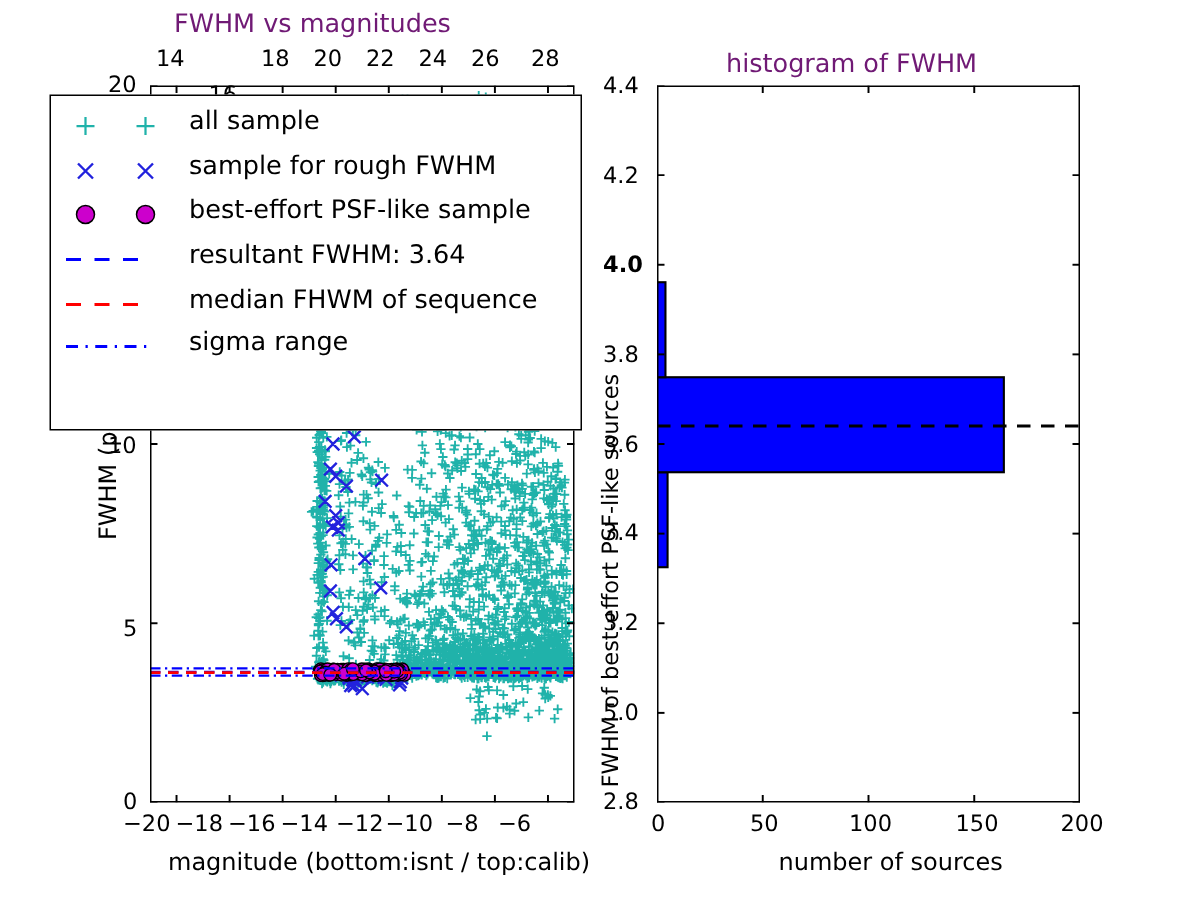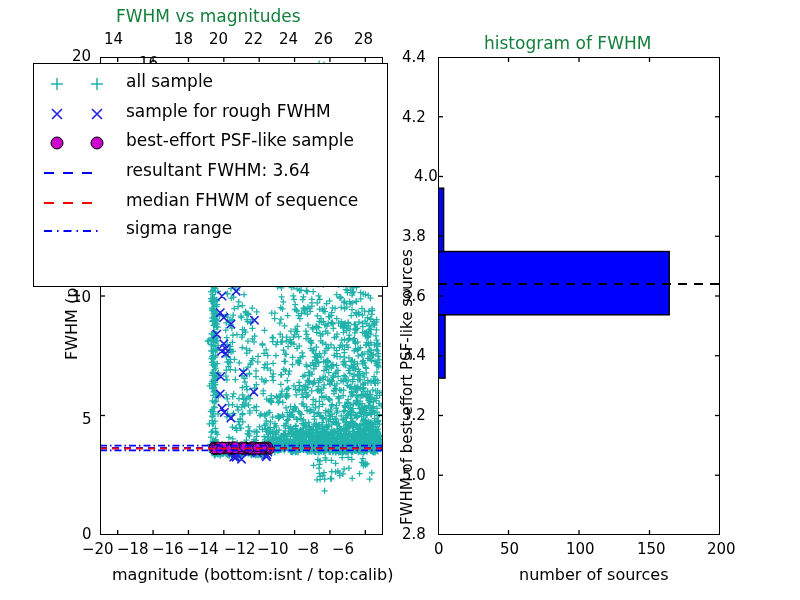--- a/index.html
+++ b/index.html
@@ -4,21 +4,21 @@
 <style>
   html,body{margin:0;padding:0;background:#ffffff;}
   body{width:800px;height:600px;overflow:hidden;font-family:"DejaVu Sans",sans-serif;color:#000;}
   #root{position:relative;width:800px;height:600px;}
 
   .axis-frame{position:absolute;border:1.4px solid #000;background:transparent;box-sizing:border-box;}
   .plotclip{position:absolute;overflow:hidden;}
 
   .tick-lbl{position:absolute;font-size:15px;color:#000;white-space:nowrap;}
   .axtitle{position:absolute;font-size:16px;color:#000;white-space:nowrap;margin-left:14px;}
-  .plot-title{position:absolute;font-size:17px;color:#15803d;white-space:nowrap;}
+  .plot-title{position:absolute;font-size:17px;color:#701a75;white-space:nowrap;}
 
   .vlabel{position:absolute;font-size:16px;white-space:nowrap;transform-origin:0 0;}
 
   svg{display:block;}
 
   .legend-box{position:absolute;border:1.3px solid #000;background:#fff;box-sizing:border-box;}
   .legend-row{position:absolute;left:0;width:100%;height:30px;}
   .legend-text{position:absolute;left:92px;top:2px;font-size:17px;color:#000;white-space:nowrap;}
   .lg-sym{position:absolute;top:0;width:30px;height:30px;}
   .lg-sym svg{position:absolute;left:0;top:0;}
@@ -283,21 +283,21 @@
       </g>
   </svg>
 
   <div class="plot-title" style="left:484px;top:33px;">histogram of FWHM</div>
 
   <div class="vlabel" style="left:398px;top:525px;transform:rotate(-90deg);font-size:15px;">FWHM of best-effort PSF-like sources</div>
 
   <div>
     <div class="tick-lbl" style="left:402px;top:48px;">4.4</div>
     <div class="tick-lbl" style="left:402px;top:108px;">4.2</div>
-    <div class="tick-lbl" style="left:414px;top:167px;">4.0</div>
+    <div class="tick-lbl" style="left:402px;top:167px;font-weight:bold;">4.0</div>
     <div class="tick-lbl" style="left:402px;top:227px;">3.8</div>
     <div class="tick-lbl" style="left:402px;top:287px;">3.6</div>
     <div class="tick-lbl" style="left:402px;top:346px;">3.4</div>
     <div class="tick-lbl" style="left:402px;top:406px;">3.2</div>
     <div class="tick-lbl" style="left:402px;top:466px;">5.0</div>
     <div class="tick-lbl" style="left:402px;top:525px;">2.8</div>
   </div>
 
   <div>
     <div class="tick-lbl" style="left:434px;top:540px;">0</div>

